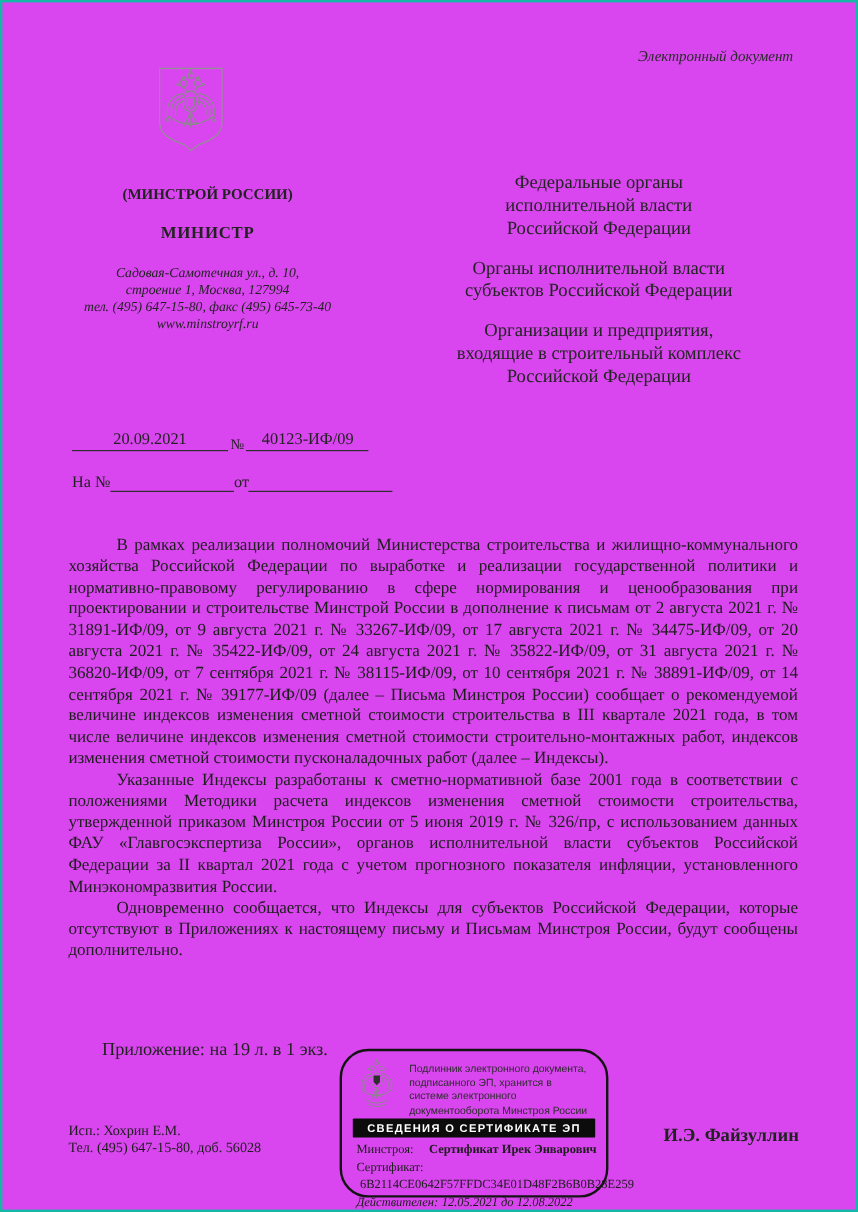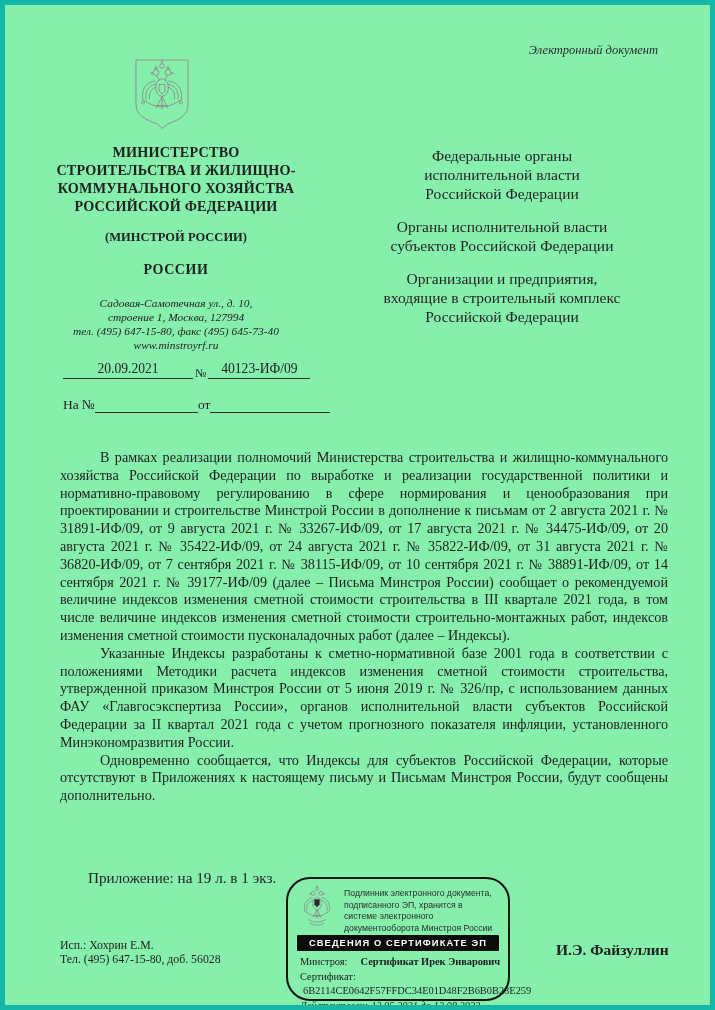--- a/index.html
+++ b/index.html
@@ -1,18 +1,18 @@
 <!DOCTYPE html>
 <html><head>
 <meta charset="utf-8">
 <style>
   html,body{margin:0;padding:0;background:#ededed;}
   .page{
     position:relative;width:715px;height:1010px;margin:0 auto;
-    background:#86efac;border:5px solid #14b8a6;box-sizing:border-box;
+    background:#d946ef;border:2px solid #14b8a6;box-sizing:border-box;
     font-family:"Liberation Serif",serif;color:#222;overflow:hidden;
   }
   .pre{white-space:pre-line;}
   .edoc{position:absolute;top:38px;right:52px;font-style:italic;font-size:12.5px;color:#2a2a2a;}
   .emblem{position:absolute;left:128px;top:52px;width:58px;height:74px;}
   .sender{position:absolute;left:40px;top:138px;width:262px;text-align:center;}
   .sender-name{font-weight:bold;font-size:14.2px;line-height:18px;letter-spacing:.2px;}
   .sender-short{font-weight:bold;font-size:12.5px;margin-top:15px;}
   .sender-pos{font-weight:bold;font-size:14px;margin-top:17px;letter-spacing:.6px;}
   .sender-addr{font-style:italic;font-size:11.4px;line-height:14px;margin-top:18px;}
@@ -80,26 +80,22 @@
         <path d="M9.5,42.5 q10,7 19.5,7.5 q9.5,-0.5 19.5,-7.5"></path>
         <path d="M26,27.5 h6 v6.5 l-3,3 -3,-3 Z"></path>
         <path d="M29,39.5 l-6,12 M29,39.5 v13 M29,39.5 l6,12 M23.2,48.5 h11.6"></path>
         <circle cx="10" cy="45.5" r="1.5"></circle>
         <circle cx="48" cy="45.5" r="1.5"></circle>
       </g>
     </svg>
   </div>
 
   <div class="sender">
-    <div class="sender-name pre">МИНИСТЕРСТВО
-СТРОИТЕЛЬСТВА И ЖИЛИЩНО-
-КОММУНАЛЬНОГО ХОЗЯЙСТВА
-РОССИЙСКОЙ ФЕДЕРАЦИИ</div>
     <div class="sender-short">(МИНСТРОЙ РОССИИ)</div>
-    <div class="sender-pos">РОССИИ</div>
+    <div class="sender-pos">МИНИСТР</div>
     <div class="sender-addr pre">Садовая-Самотечная ул., д. 10,
 строение 1, Москва, 127994
 тел. (495) 647-15-80, факс (495) 645-73-40
 www.minstroyrf.ru</div>
   </div>
 
   <div class="ref-row">
     <span class="uline date">20.09.2021</span>
     <span class="no-label">№</span>
     <span class="uline num">40123-ИФ/09</span>

